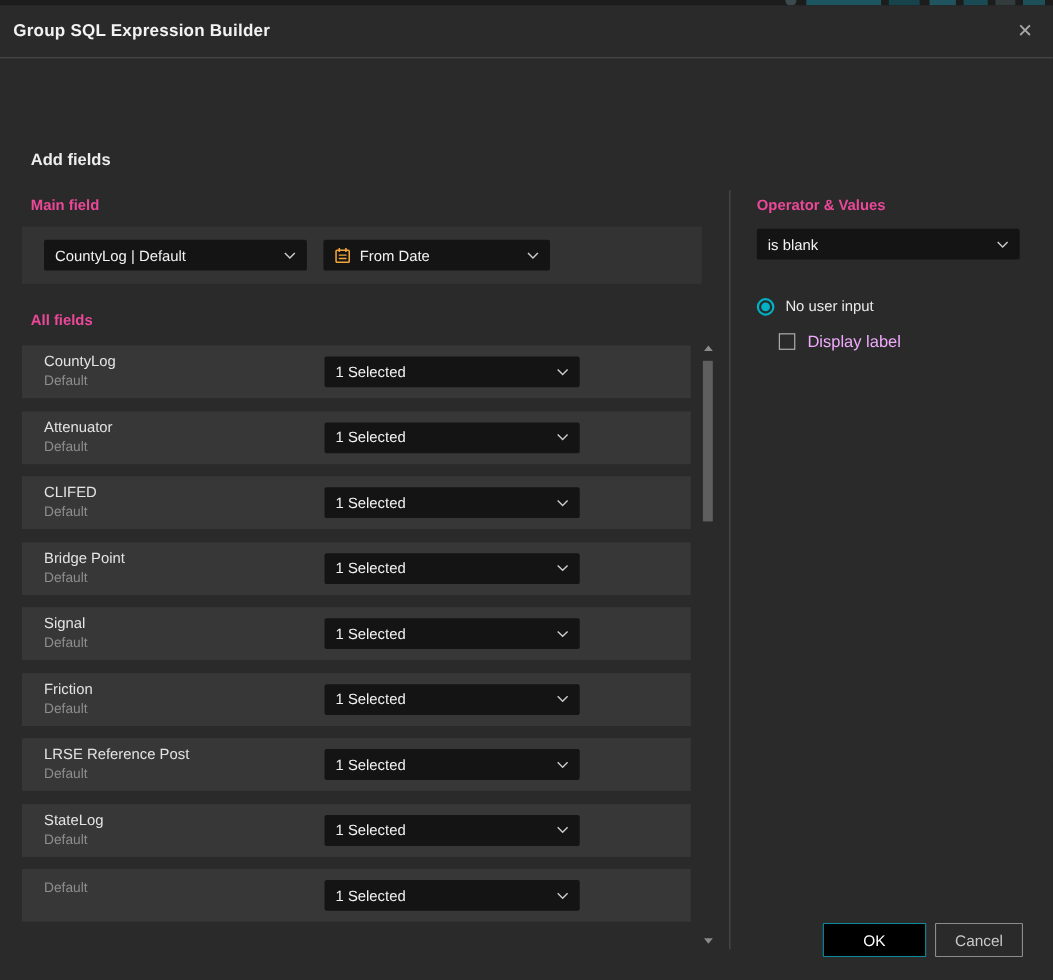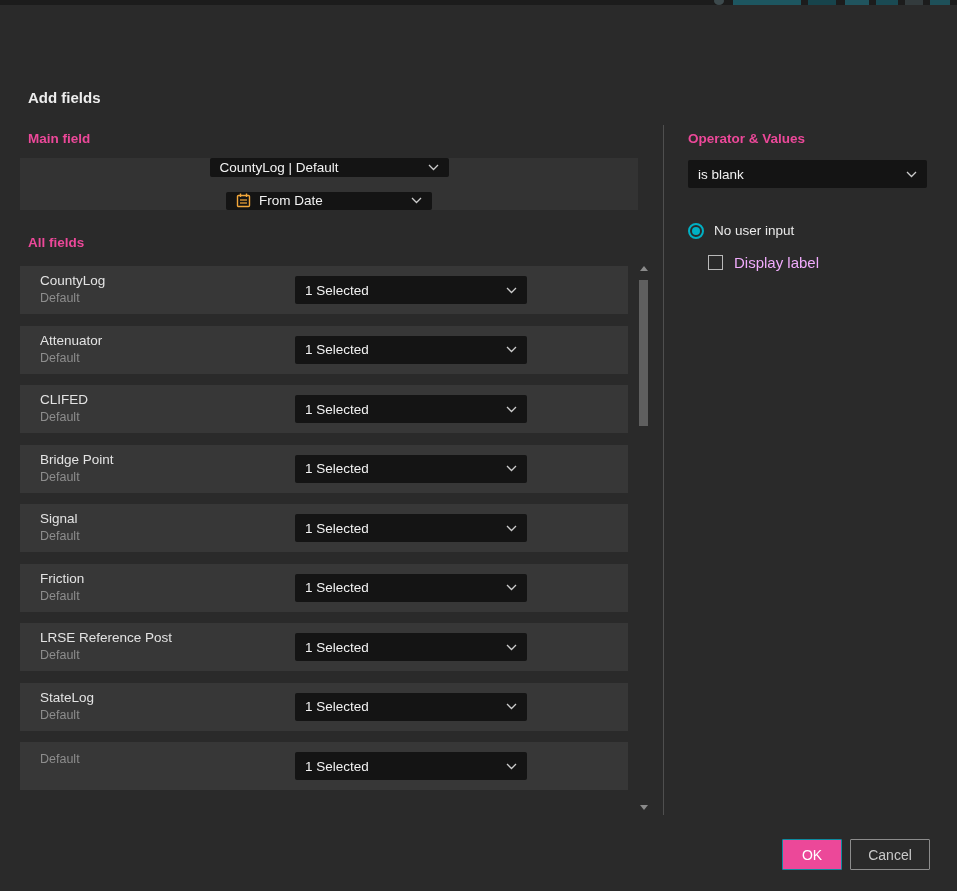--- a/index.html
+++ b/index.html
@@ -49,21 +49,20 @@
   }
 
   .group-label { font-size: 13.5px; font-weight: bold; color: #ec4899; }
   #main-field-label { position: absolute; left: 28px; top: 126px; }
   #all-fields-label { position: absolute; left: 28px; top: 230px; }
 
   .main-field-box {
     position: absolute; left: 20px; top: 153px; width: 618px; height: 52px;
     background: #333333; display: flex; align-items: center; gap: 15px;
     padding: 0 20px;
-    flex-direction: column;
   }
 
   .select {
     background: #141414; border-radius: 2px; height: 28px;
     display: flex; align-items: center; padding: 0 10px;
     color: #f2f2f2; font-size: 13.5px; cursor: pointer;
   }
   .select .value { flex: 1; white-space: nowrap; overflow: hidden; }
   .select .chev { margin-left: 8px; display: flex; align-items: center; }
   .sel-layer { width: 239px; }
@@ -128,41 +127,45 @@
 
   
   .dialog-footer {
     position: absolute; right: 27px; bottom: 21px; display: flex; gap: 8px;
   }
   .btn {
     height: 31px; font-size: 14px; cursor: pointer; border-radius: 1px;
     font-family: "Liberation Sans", sans-serif;
   }
   .btn-ok {
-    width: 60px; background: #ec4899; color: #ffffff; border: 1px solid #0d8a9f;
+    width: 94px; background: #000000; color: #ffffff; border: 1px solid #0d8a9f;
   }
   .btn-cancel {
     width: 80px; background: transparent; color: #c9c9c9; border: 1px solid #8c8c8c;
   }
 </style>
 </head>
 <body>
 
 <div class="app-edge">
   <span class="frag f1"></span>
   <span class="frag f2"></span>
   <span class="frag f3"></span>
   <span class="frag f4"></span>
   <span class="frag f5"></span>
   <span class="frag f6"></span>
   <span class="frag f7"></span>
 </div>
 
 <div class="dialog">
 
+  <div class="dialog-header">
+    <span class="dialog-title">Group SQL Expression Builder</span>
+    <button class="close-btn">✕</button>
+  </div>
 
   <div class="dialog-body">
 
     <div class="section-heading">Add fields</div>
 
     <div class="group-label" id="main-field-label">Main field</div>
 
     <div class="main-field-box">
       <div class="select sel-layer">
         <span class="value">CountyLog | Default</span>

